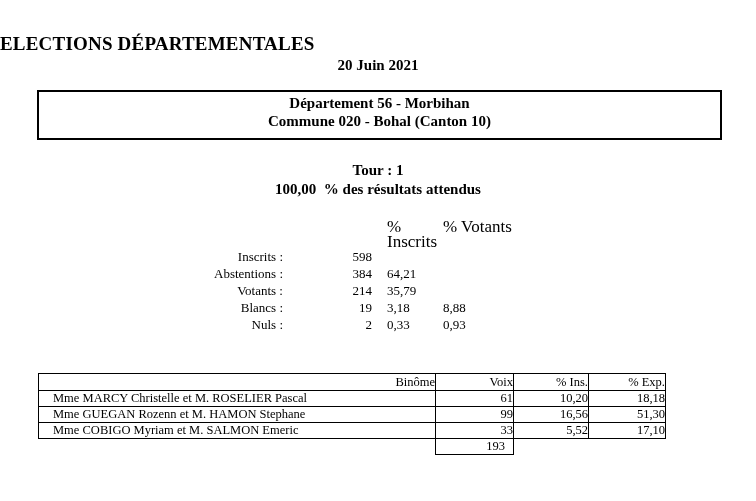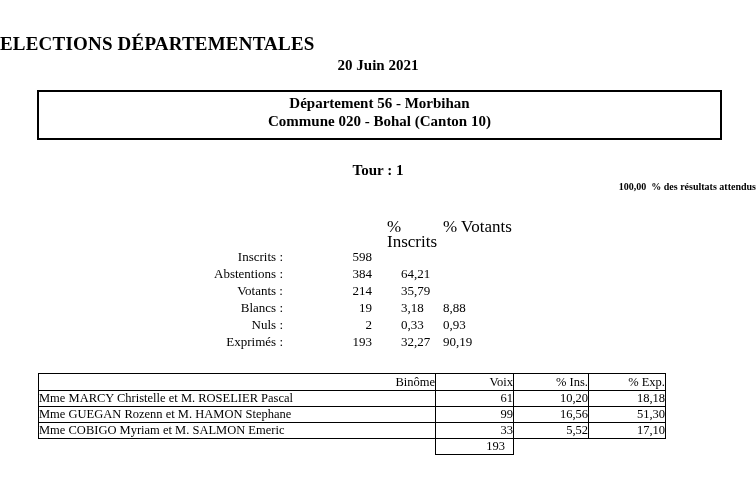--- a/index.html
+++ b/index.html
@@ -44,22 +44,22 @@
   .tour-label {
     position: absolute;
     top: 162px; left: 0; right: 0;
     text-align: center;
     font-size: 15px;
     font-weight: bold;
   }
   .progress-line {
     position: absolute;
     top: 181px; left: 0; right: 0;
-    text-align: right;
-    font-size: 10px;
+    text-align: center;
+    font-size: 15px;
     font-weight: bold;
   }
 
   .stats-header {
     position: absolute;
     top: 219px; left: 0;
     display: flex;
     font-size: 17px;
     line-height: 15px;
   }
@@ -68,40 +68,40 @@
   .stats-header .h-vot { }
 
   .stats-rows {
     position: absolute;
     top: 248px; left: 0;
     font-size: 13px;
   }
   .stat-row { display: flex; height: 17px; line-height: 17px; }
   .stat-row .lbl { width: 283px; text-align: right; }
   .stat-row .val { width: 89px; text-align: right; }
-  .stat-row .p-ins { width: 71px; padding-left: 29px; text-align: left; }
+  .stat-row .p-ins { width: 71px; padding-left: 15px; text-align: left; }
   .stat-row .p-vot { text-align: left; }
 
   table.results {
     position: absolute;
     left: 38px; top: 373px;
     width: 627px;
     border-collapse: collapse;
     table-layout: fixed;
     font-size: 12.5px;
   }
   table.results td, table.results th {
     border: 1px solid #000;
     font-weight: normal;
     overflow: hidden;
     white-space: nowrap;
   }
   table.results thead th { height: 17px; text-align: right; }
   table.results tbody td { height: 15px; }
-  td.c-binome { text-align: left; padding-left: 0; }
+  td.c-binome { text-align: left; padding-left: 14px; }
   td.c-num { text-align: right; padding-right: 0; }
   tr.total-row td { border: none; height: 16px; }
   tr.total-row td.c-total { border: 1px solid #000; text-align: right; padding-right: 8px; }
 </style>
 </head>
 <body>
 
 <div class="title">ELECTIONS DÉPARTEMENTALES</div>
 <div class="date">20 Juin 2021</div>
 
@@ -143,26 +143,20 @@
     <div class="val">19</div>
     <div class="p-ins">3,18</div>
     <div class="p-vot">8,88</div>
   </div>
   <div class="stat-row">
     <div class="lbl">Nuls :</div>
     <div class="val">2</div>
     <div class="p-ins">0,33</div>
     <div class="p-vot">0,93</div>
   </div>
-  <div class="stat-row">
-    <div class="lbl">Exprimés :</div>
-    <div class="val">193</div>
-    <div class="p-ins">32,27</div>
-    <div class="p-vot">90,19</div>
-  </div>
 </div>
 
 <table class="results">
   <colgroup>
     <col style="width:397px">
       <col style="width:78px">
       <col style="width:75px">
       <col style="width:77px">
   </colgroup>
   <thead>

